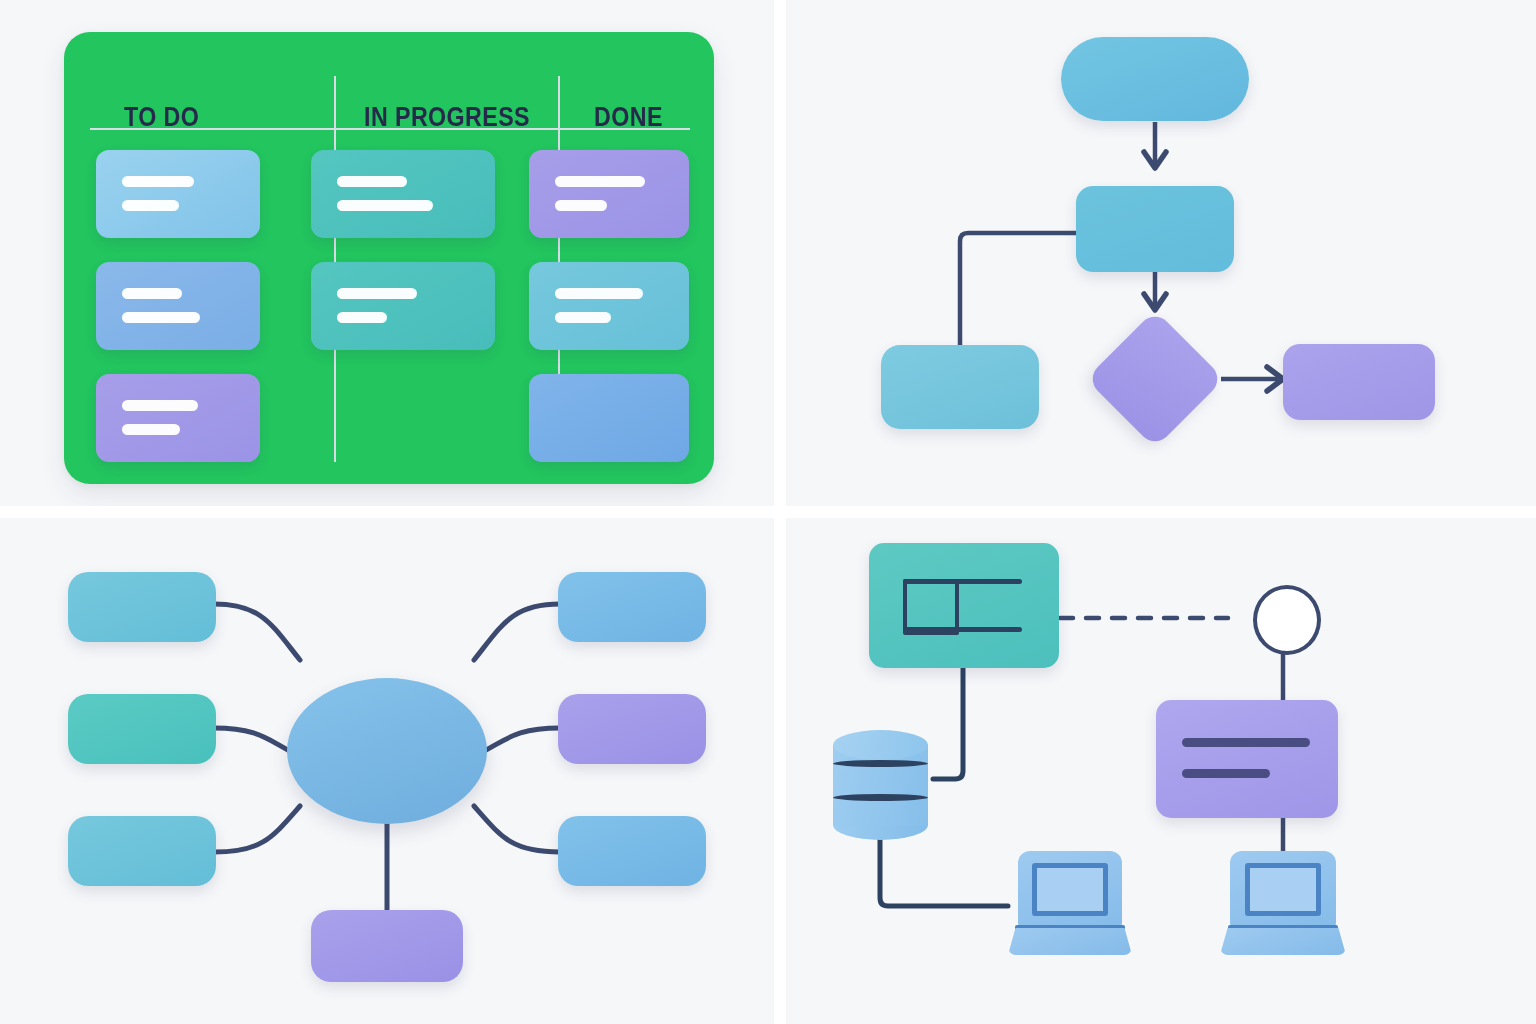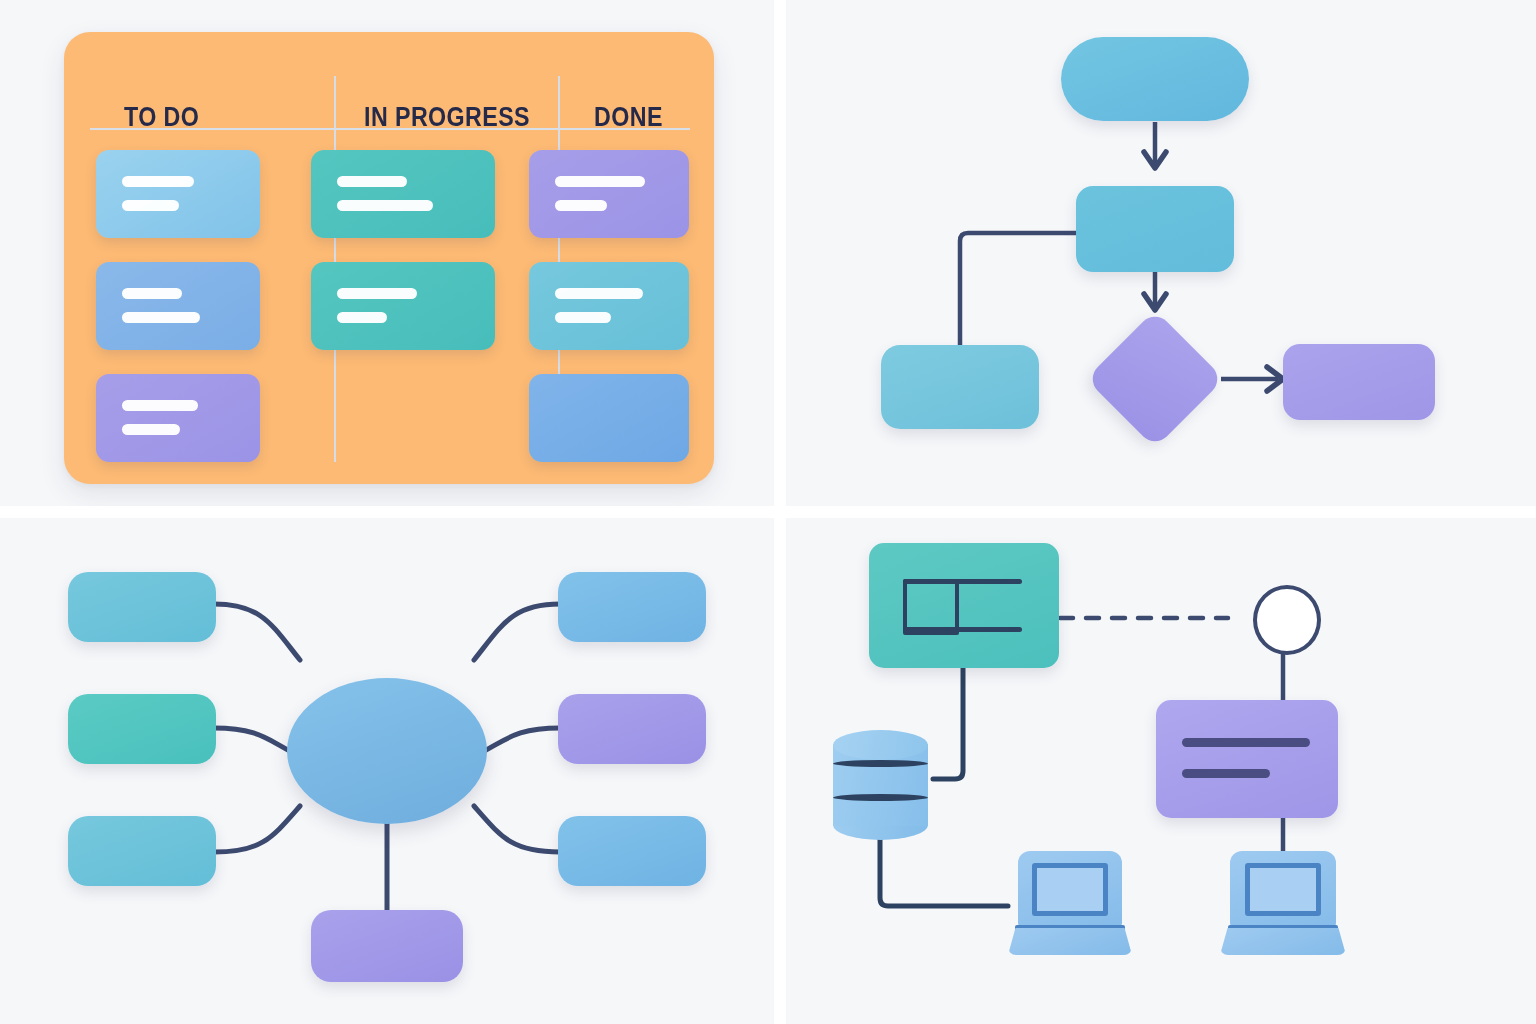--- a/index.html
+++ b/index.html
@@ -21,21 +21,21 @@
     overflow:hidden;
   }
   #quad-kanban   {left:0;    top:0;    width:774px; height:506px;}
   #quad-flow     {left:786px;top:0;    width:750px; height:506px;}
   #quad-mindmap  {left:0;    top:518px;width:774px; height:506px;}
   #quad-network  {left:786px;top:518px;width:750px; height:506px;}
 
   
   .board{
     position:absolute;left:64px;top:32px;width:650px;height:452px;
-    background:#fdba74;border-radius:26px;
+    background:#22c55e;border-radius:26px;
     box-shadow:0 10px 26px rgba(40,50,80,.10), 0 2px 6px rgba(40,50,80,.05);
   }
   .col-div{position:absolute;top:44px;bottom:22px;width:1.6px;background:#d7dde7;}
   .col-div.d1{left:270px;}
   .col-div.d2{left:494px;}
   .head-rule{position:absolute;left:26px;right:24px;top:96px;height:1.6px;background:#d9dfe8;}
   .col-head{
     position:absolute;top:70px;
     font-size:27px;font-weight:700;letter-spacing:.5px;
     color:#262a4a;

